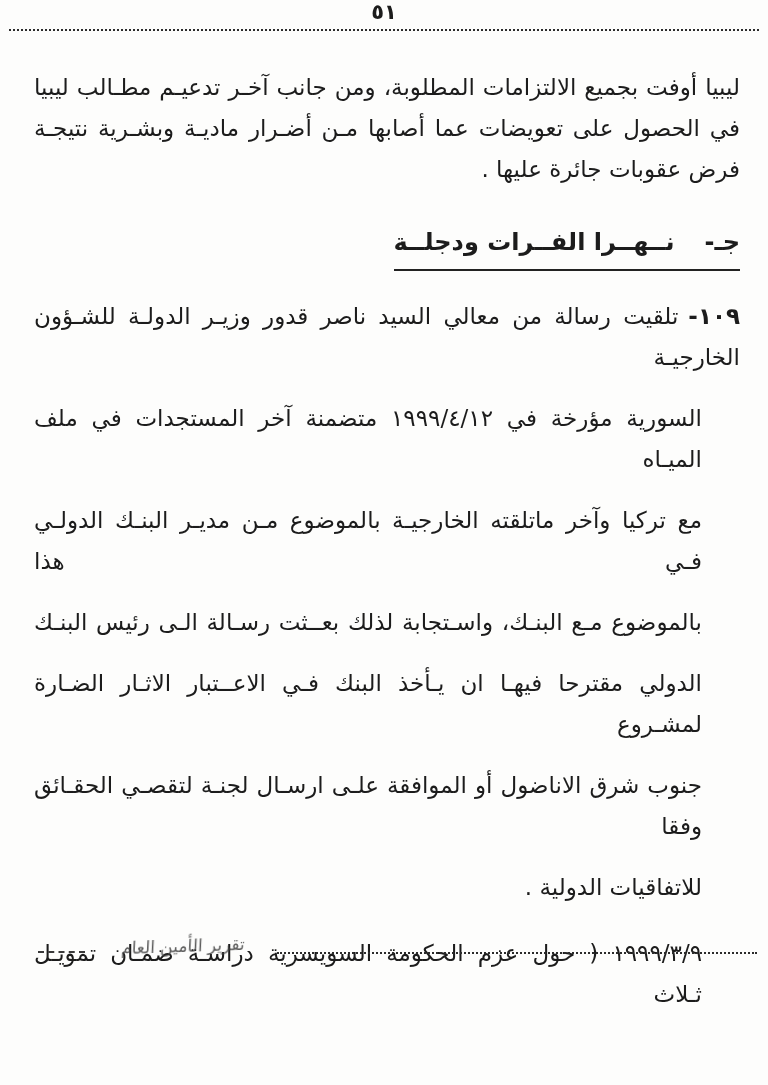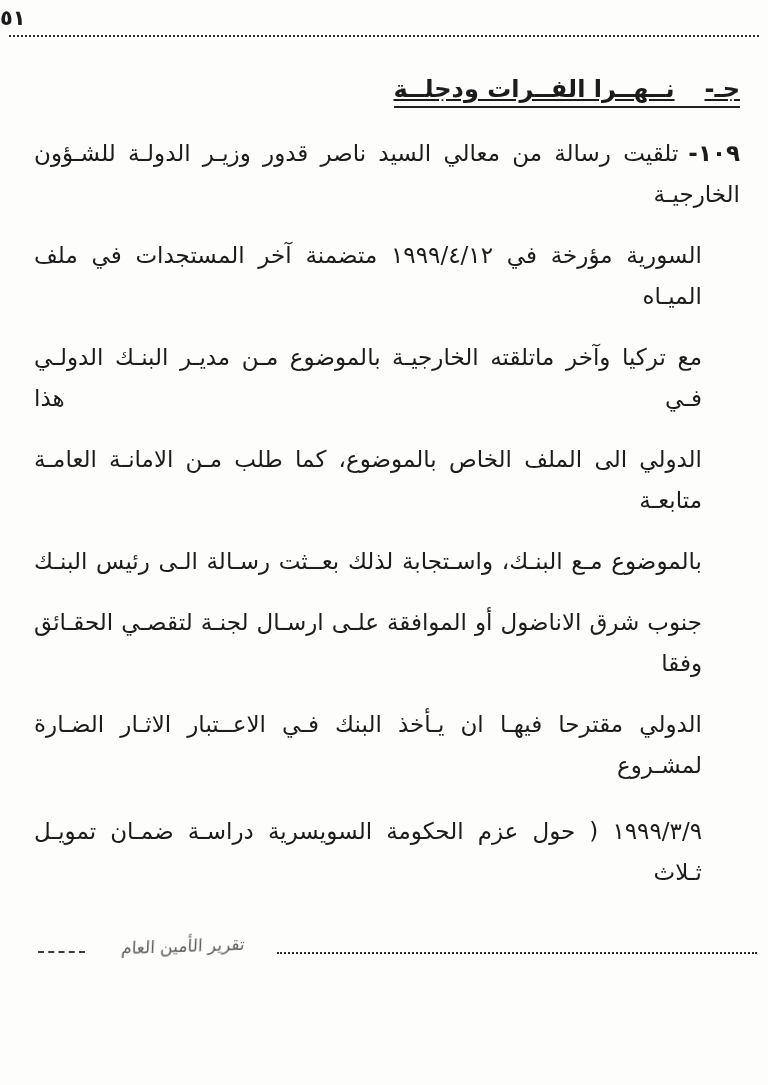--- a/index.html
+++ b/index.html
@@ -11,24 +11,24 @@
   .page {
     position: relative;
     width: 768px;
     height: 1085px;
     background: #fdfdfc;
     color: #1c1c1c;
     direction: rtl;
     overflow: hidden;
   }
   .page-number {
-    text-align: left;
+    text-align: center;
     font-size: 21px;
     font-weight: bold;
-    padding-top: 6px;
+    padding-top: 0;
     letter-spacing: 4px;
   }
   .top-divider {
     margin: 5px 9px 0 9px;
     border-top: 2px dotted #2b2b2b;
     height: 0;
   }
   .content {
     padding: 0 28px 0 34px;
   }
@@ -47,22 +47,21 @@
   .intro { margin-top: 36px; }
   .heading {
     margin-top: 38px;
     text-align: right;
     font-size: 24px;
     font-weight: bold;
   }
   .heading-inner {
     display: inline-block;
     border-bottom: 2px solid #222;
-    padding-bottom: 3px;
-    text-decoration: underline;
+    padding-bottom: 13px;
   }
   .heading-label { margin-left: 30px; }
   .para { margin-top: 25px; }
   .para .cont { padding-right: 38px; margin-top: 20px; }
   .para-num { margin-left: 10px; font-weight: bold; }
   .footer {
     position: absolute;
     top: 932px;
     left: 0;
     right: 0;
@@ -102,33 +101,38 @@
 <body>
 
 <div class="page">
 
   <div class="page-number">٥١</div>
 
   <div class="top-divider"></div>
 
   <div class="content">
 
+    <div class="text-block intro">
+      <div class="line">ليبيا أوفت بجميع الالتزامات المطلوبة، ومن جانب آخـر تدعيـم مطـالب ليبيا</div>
+      <div class="line">في الحصول على تعويضات عما أصابها مـن أضـرار ماديـة وبشـرية نتيجـة</div>
+      <div class="line end">فرض عقوبات جائرة عليها .</div>
+    </div>
 
     <div class="heading">
       <span class="heading-inner"><span class="heading-label">جـ-</span><span>نــهــرا الفــرات ودجلــة</span></span>
     </div>
 
     <div class="text-block para">
       <div class="line"><span class="para-num">١٠٩-</span><span>تلقيت رسالة من معالي السيد ناصر قدور وزيـر الدولـة للشـؤون الخارجيـة</span></div>
       <div class="line cont">السورية مؤرخة في ١٩٩٩/٤/١٢ متضمنة آخر المستجدات في ملف الميـاه</div>
       <div class="line cont">مع تركيا وآخر ماتلقته الخارجيـة بالموضوع مـن مديـر البنـك الدولـي فـي هذا</div>
-      <div class="line cont">الدولي الى الملف الخاص بالموضوع، كما طلب مـن الامانـة العامـة متابعـة</div>
       <div class="line cont">بالموضوع مـع البنـك، واسـتجابة لذلك بعــثت رسـالة الـى رئيس البنـك</div>
+      <div class="line cont">الدولي مقترحا فيهـا ان يـأخذ البنك فـي الاعــتبار الاثـار الضـارة لمشـروع</div>
       <div class="line cont">جنوب شرق الاناضول أو الموافقة علـى ارسـال لجنـة لتقصـي الحقـائق وفقا</div>
-      <div class="line cont">الدولي مقترحا فيهـا ان يـأخذ البنك فـي الاعــتبار الاثـار الضـارة لمشـروع</div>
+      <div class="line cont end">للاتفاقيات الدولية .</div>
     </div>
 
     <div class="text-block para">
       <div class="line cont">١٩٩٩/٣/٩ ( حول عزم الحكومة السويسرية دراسـة ضمـان تمويـل ثـلاث</div>
 
     </div>
 
   </div>
 
   <div class="footer">

